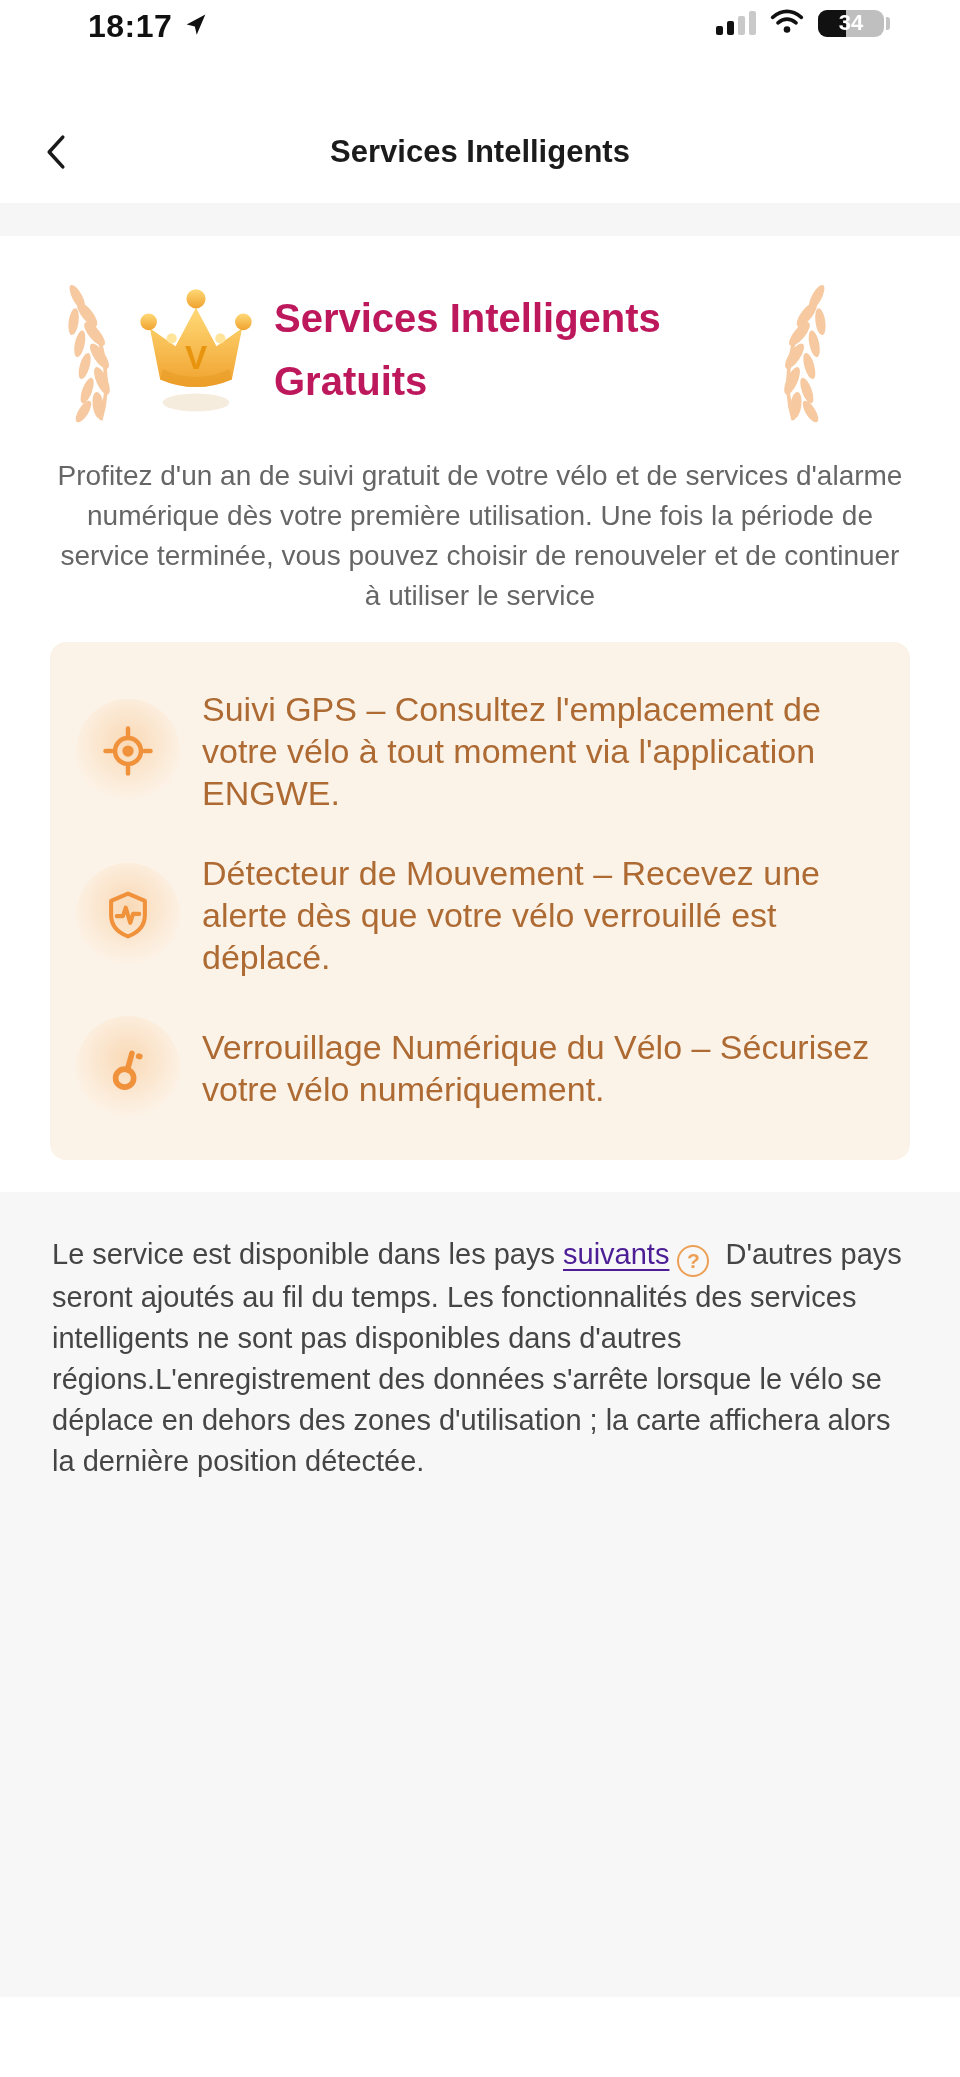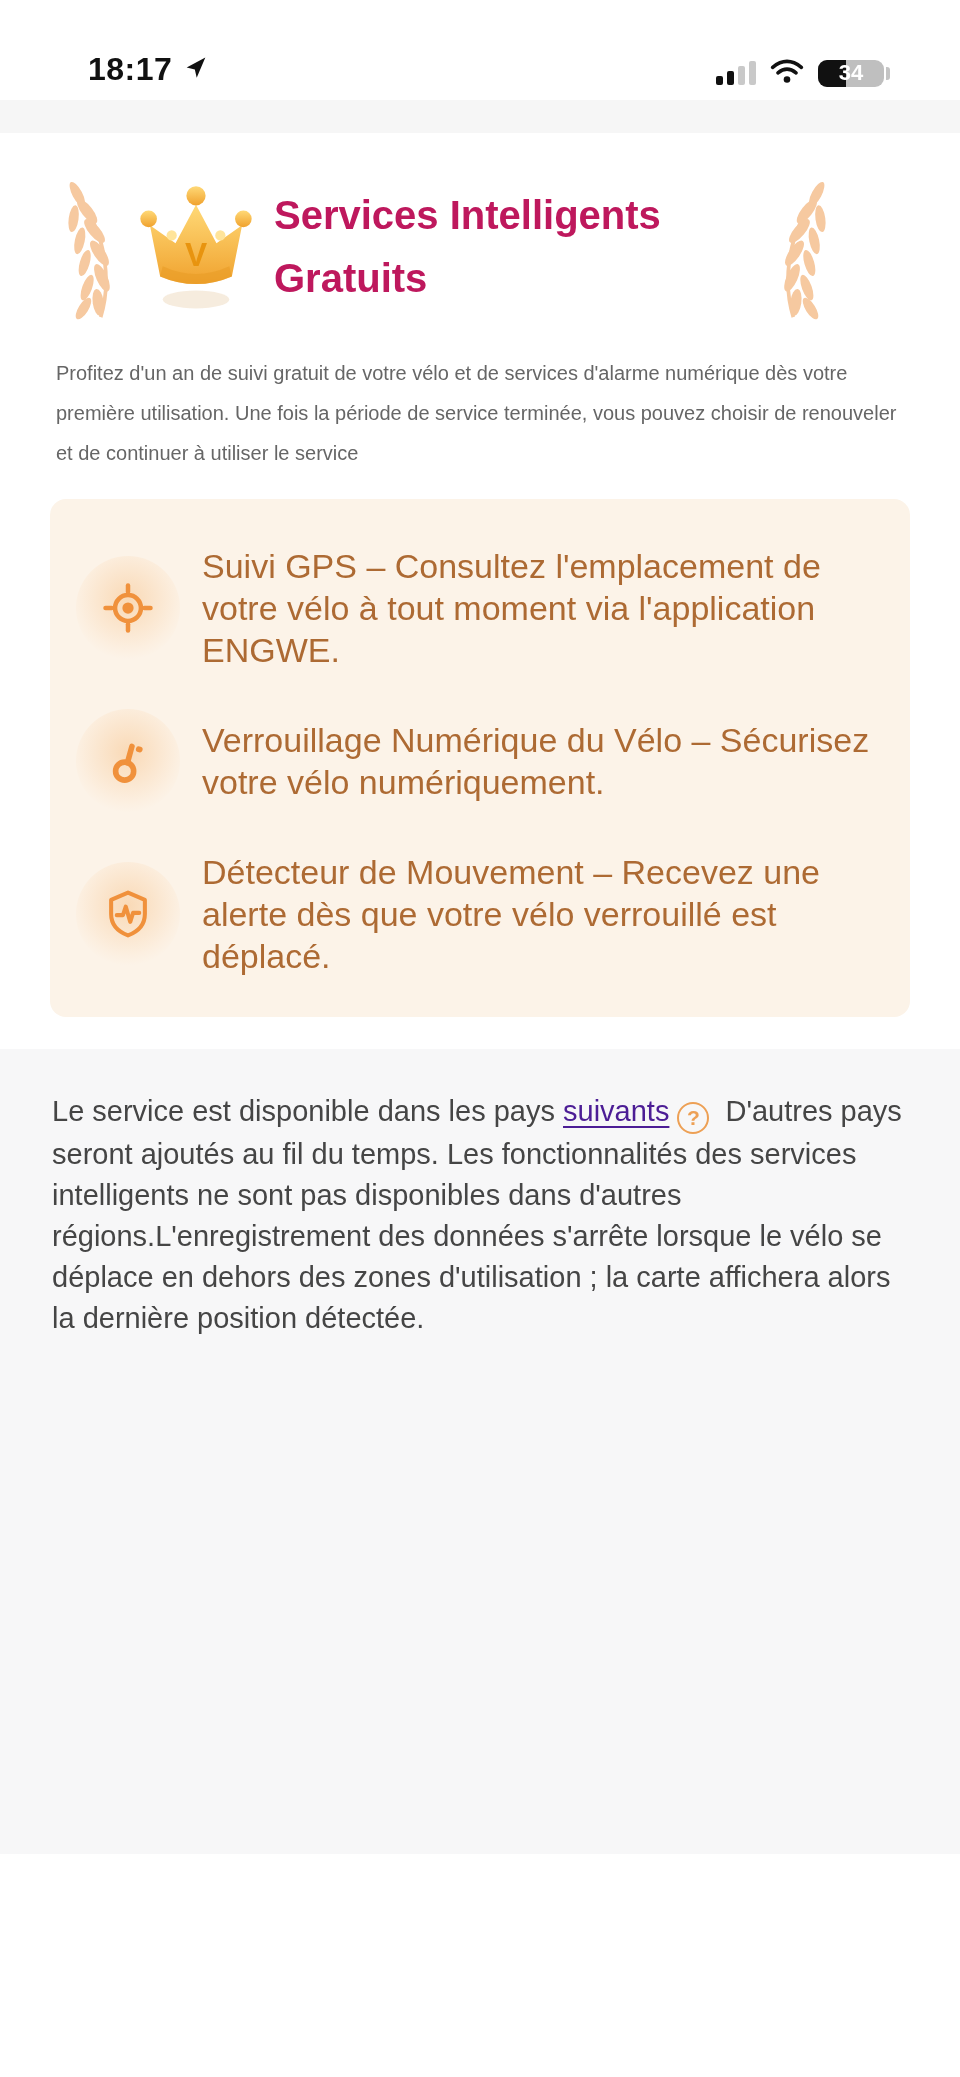--- a/index.html
+++ b/index.html
@@ -5,21 +5,21 @@
   * { margin:0; padding:0; box-sizing:border-box; }
   html,body { width:960px; }
   body {
     font-family:"Liberation Sans","DejaVu Sans",sans-serif;
     background:#ffffff; color:#222;
     width:960px; height:2077px; overflow:hidden; position:relative;
   }
   .screen { width:960px; height:2077px; display:flex; flex-direction:column; background:#fff; }
 
   
-  .status-bar { height:100px; display:flex; align-items:flex-end; justify-content:space-between;
+  .status-bar { height:100px; display:flex; align-items:flex-start; justify-content:space-between;
     padding:8px 70px 12px 88px; }
   .sb-left { display:flex; align-items:center; gap:10px; }
   .sb-time { font-size:32px; font-weight:700; color:#111; letter-spacing:.5px; }
   .sb-right { display:flex; align-items:center; gap:14px; }
   .sig-bars { display:flex; align-items:flex-end; gap:4px; height:24px; }
   .sig-bars i { display:block; width:7px; border-radius:2px; background:#111; }
   .sig-bars i:nth-child(1){height:9px;} .sig-bars i:nth-child(2){height:14px;}
   .sig-bars i:nth-child(3){height:19px;background:#c9c9c9;} .sig-bars i:nth-child(4){height:24px;background:#c9c9c9;}
   .battery { position:relative; width:66px; height:27px; border-radius:9px; background:#bfbfbf; overflow:hidden; display:flex; align-items:center; justify-content:center; }
   .battery .fill { position:absolute; left:0; top:0; bottom:0; width:42%; background:#111; }
@@ -33,21 +33,21 @@
   .nav-title { font-size:31px; font-weight:700; color:#1b1b1b; }
   .gray-gap { height:33px; background:#f6f6f6; }
 
   
   .hero-section { background:#fff; padding:34px 0 32px; }
   .hero-row { display:flex; align-items:center; padding:0 42px; }
   .laurel { width:78px; height:160px; flex:0 0 auto; }
   .laurel.left svg { transform:scaleX(-1); }
   .crown-wrap { width:128px; height:150px; flex:0 0 auto; margin:0 14px 0 12px; }
   .hero-title { flex:1; font-size:40px; line-height:63px; font-weight:700; color:#be185d; max-width:500px; }
-  .hero-intro { margin:26px 56px 0; text-align:left; font-size:20px; line-height:40px; color:#666; }
+  .hero-intro { margin:26px 56px 0; text-align:center; font-size:28px; line-height:40px; color:#666; }
 
   
   .feature-box { margin:26px 50px 0; background:#fcf3e8; border-radius:16px; padding:46px 36px 40px 26px;
     display:flex; flex-direction:column; gap:38px; }
   .feature-item { display:flex; align-items:center; }
   .icon-blob { width:104px; height:104px; flex:0 0 auto; border-radius:50%;
     background:radial-gradient(circle at 50% 42%, rgba(247,196,141,.55), rgba(252,232,210,.35) 62%, rgba(252,243,232,0) 75%);
     display:flex; align-items:center; justify-content:center; }
   .feature-text { margin-left:22px; font-size:34px; line-height:42px; color:#ad6a33; }
   .footnote { margin:10px 40px 0; text-align:center; font-size:28px; line-height:40px; color:#979797; padding-bottom:36px; }
@@ -93,20 +93,28 @@
       <span style="display:flex;align-items:center;">
         <span class="battery">
             <span class="fill"></span>
             <span class="pct">34</span>
           </span>
         <span class="battery-nub"></span>
       </span>
     </div>
   </div>
 
+  <div class="nav">
+    <span class="nav-back">
+      <svg width="30" height="38" viewBox="0 0 20 28">
+          <polyline points="15,3 5,14 15,25" fill="none" stroke="#1a1a1a" stroke-width="2.6" stroke-linecap="round" stroke-linejoin="round"></polyline>
+        </svg>
+    </span>
+    <span class="nav-title">Services Intelligents</span>
+  </div>
 
   <div class="gray-gap"></div>
 
   <div class="hero-section">
     <div class="hero-row">
       <span class="laurel left">
         <svg width="78" height="160" viewBox="0 0 60 130" fill="#f6c9a0">
           <path d="M14 122 C6 96 8 58 30 28" fill="none" stroke="#f6c9a0" stroke-width="3"></path>
           <ellipse cx="33" cy="22" rx="4" ry="11" transform="rotate(28 33 22)"></ellipse>
           <ellipse cx="25" cy="36" rx="4.5" ry="12" transform="rotate(38 25 36)"></ellipse>
@@ -171,38 +179,38 @@
               <line x1="24" y1="38.5" x2="24" y2="44"></line>
             <line x1="4" y1="24" x2="9.5" y2="24"></line>
               <line x1="38.5" y1="24" x2="44" y2="24"></line>
           </svg>
         </span>
         <p class="feature-text">Suivi GPS – Consultez l'emplacement de votre vélo à tout moment via l'application ENGWE.</p>
       </div>
 
       <div class="feature-item">
         <span class="icon-blob">
+          <svg width="54" height="54" viewBox="0 0 48 48" stroke="#f0913c" fill="none" stroke-width="3.6" stroke-linecap="round" stroke-linejoin="round">
+            <path d="M24 5 L39 11.5 V24 C39 33.5 32.5 39.8 24 43 C15.5 39.8 9 33.5 9 24 V11.5 Z"></path>
+            <polyline points="14,25 19.5,25 22,17.5 26,31 28.5,23 34,23"></polyline>
+          </svg>
+        </span>
+        <p class="feature-text">Détecteur de Mouvement – Recevez une alerte dès que votre vélo verrouillé est déplacé.</p>
+      </div>
+
+      <div class="feature-item">
+        <span class="icon-blob">
           <svg width="54" height="54" viewBox="0 0 48 48" stroke="#f0913c" fill="none" stroke-width="5" stroke-linecap="round">
             <circle cx="21" cy="33" r="8"></circle>
             <line x1="23.5" y1="25.5" x2="27.5" y2="11"></line>
             <line x1="33.5" y1="13.5" x2="34.5" y2="13.8"></line>
           </svg>
         </span>
         <p class="feature-text">Verrouillage Numérique du Vélo – Sécurisez votre vélo numériquement.</p>
       </div>
-
-      <div class="feature-item">
-        <span class="icon-blob">
-          <svg width="54" height="54" viewBox="0 0 48 48" stroke="#f0913c" fill="none" stroke-width="3.6" stroke-linecap="round" stroke-linejoin="round">
-            <path d="M24 5 L39 11.5 V24 C39 33.5 32.5 39.8 24 43 C15.5 39.8 9 33.5 9 24 V11.5 Z"></path>
-            <polyline points="14,25 19.5,25 22,17.5 26,31 28.5,23 34,23"></polyline>
-          </svg>
-        </span>
-        <p class="feature-text">Détecteur de Mouvement – Recevez une alerte dès que votre vélo verrouillé est déplacé.</p>
-      </div>
     </div>
 
   </div>
 
   <div class="territory">
     <p><span>Le service est disponible dans les pays </span><a>suivants</a><span class="help-circle">?</span><span> D'autres pays seront ajoutés au fil du temps. Les fonctionnalités des services intelligents ne sont pas disponibles dans d'autres régions.L'enregistrement des données s'arrête lorsque le vélo se déplace en dehors des zones d'utilisation ; la carte affichera alors la dernière position détectée.</span></p>
   </div>
 
   <div class="bottom-white"></div>
 </div>

